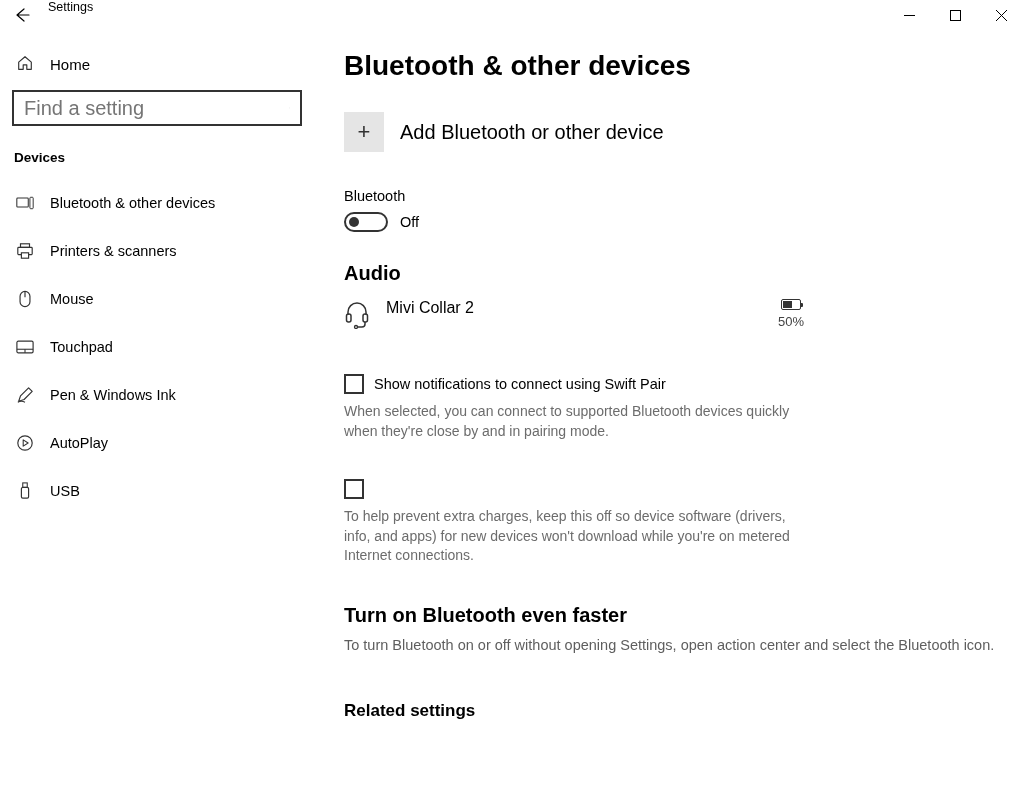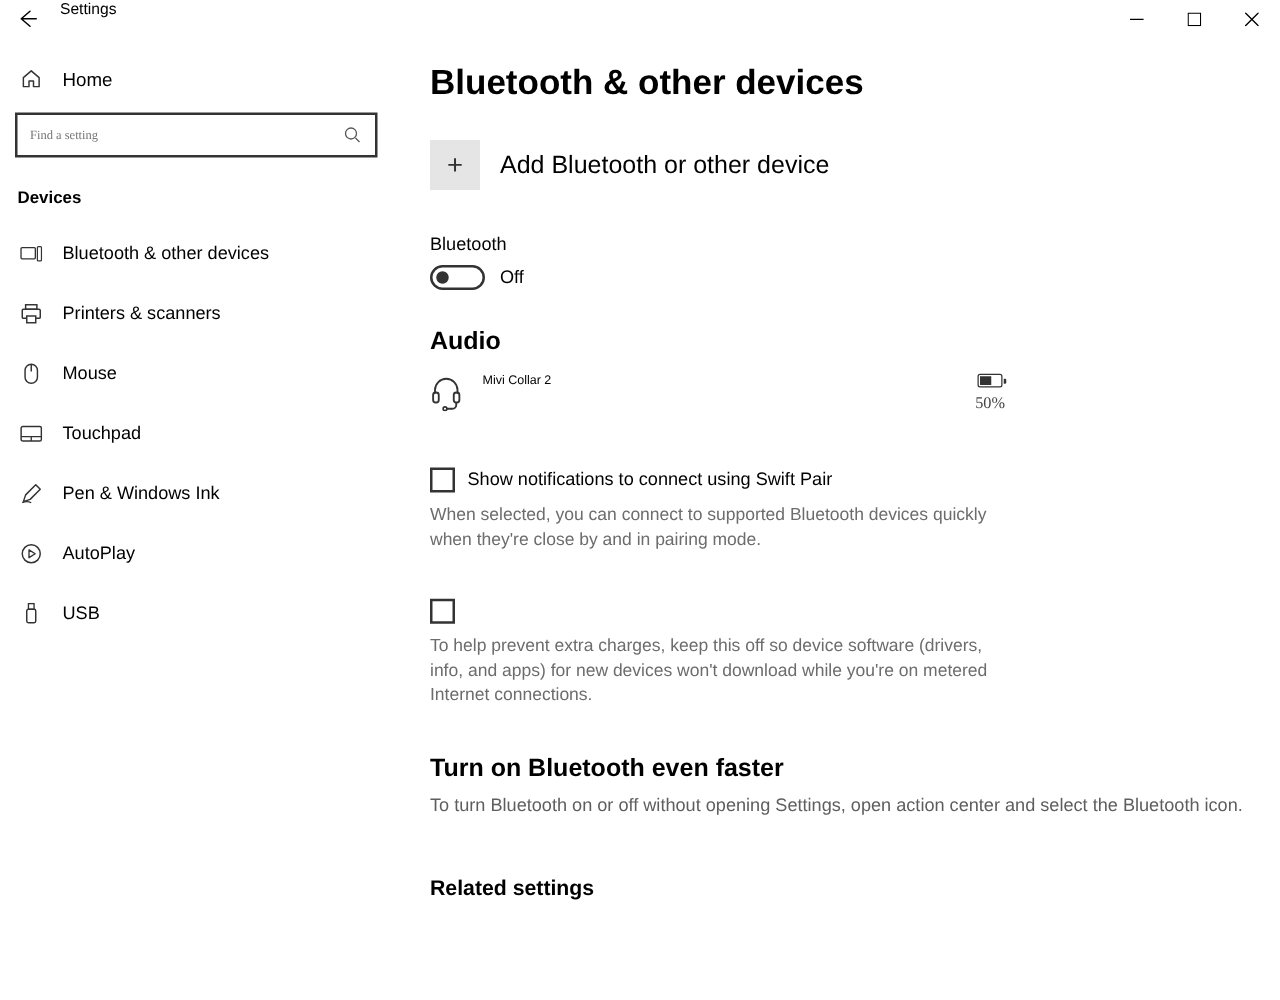--- a/index.html
+++ b/index.html
@@ -34,22 +34,22 @@
     height: 48px; display: flex; align-items: center; gap: 16px;
     padding-left: 6px; margin-top: 10px;
   }
   .home-row .label { font-size: 15px; }
   .search-wrap { padding: 0 0px; margin-top: 2px; }
   .search {
     width: 290px; height: 36px; border: 2px solid #333;
     display: flex; align-items: center; padding: 0 10px; margin-left: 2px;
   }
   .search input {
-    border: none; outline: none; flex: 1; font-size: 10px;
-    font-family: Liberation Serif, serif; color: #0f172a; background: transparent;
+    border: none; outline: none; flex: 1; font-size: 20px;
+    font-family: Liberation Sans, sans-serif; color: #0f172a; background: transparent;
   }
   .section-label {
     font-size: 13.5px; font-weight: 600; margin: 24px 0 14px 4px;
   }
   .nav-item {
     height: 48px; display: flex; align-items: center; gap: 16px;
     padding-left: 6px; font-size: 14.5px; cursor: default;
   }
   .nav-item .icn { width: 18px; display: flex; justify-content: center; }
   .nav-item svg { stroke: #333; }
@@ -71,23 +71,23 @@
   }
   .toggle .knob {
     width: 10px; height: 10px; border-radius: 50%; background: #333;
     position: absolute; left: 3px; top: 3px;
   }
   .toggle-row .state { font-size: 14.5px; }
   .sect-hdr { font-size: 20px; font-weight: 600; margin-bottom: 14px; }
   .device-row { display: flex; align-items: flex-start; margin-bottom: 42px; max-width: 460px;}
   .device-row .dicn { width: 26px; margin-right: 16px; margin-top: 2px; }
   .device-row .info { flex: 1; }
-  .device-row .info .name { font-size: 10px; }
+  .device-row .info .name { font-size: 16px; }
   .device-row .info .status { font-size: 14px; color: #6c6c6c; }
-  .device-row .batt { text-align: center; font-size: 13px; color: #444; font-family: Liberation Serif, serif; }
+  .device-row .batt { text-align: center; font-size: 13px; color: #444; }
   .batt-icon {
     width: 20px; height: 11px; border: 1.5px solid #333; border-radius: 2px;
     position: relative; margin: 0 auto 4px auto;
   }
   .batt-icon::after {
     content: ""; position: absolute; right: -3.5px; top: 2.5px;
     width: 2px; height: 4px; background: #333; border-radius: 0 1px 1px 0;
   }
   .batt-fill { position: absolute; left: 1px; top: 1px; bottom: 1px; width: 50%; background: #333; }
 

